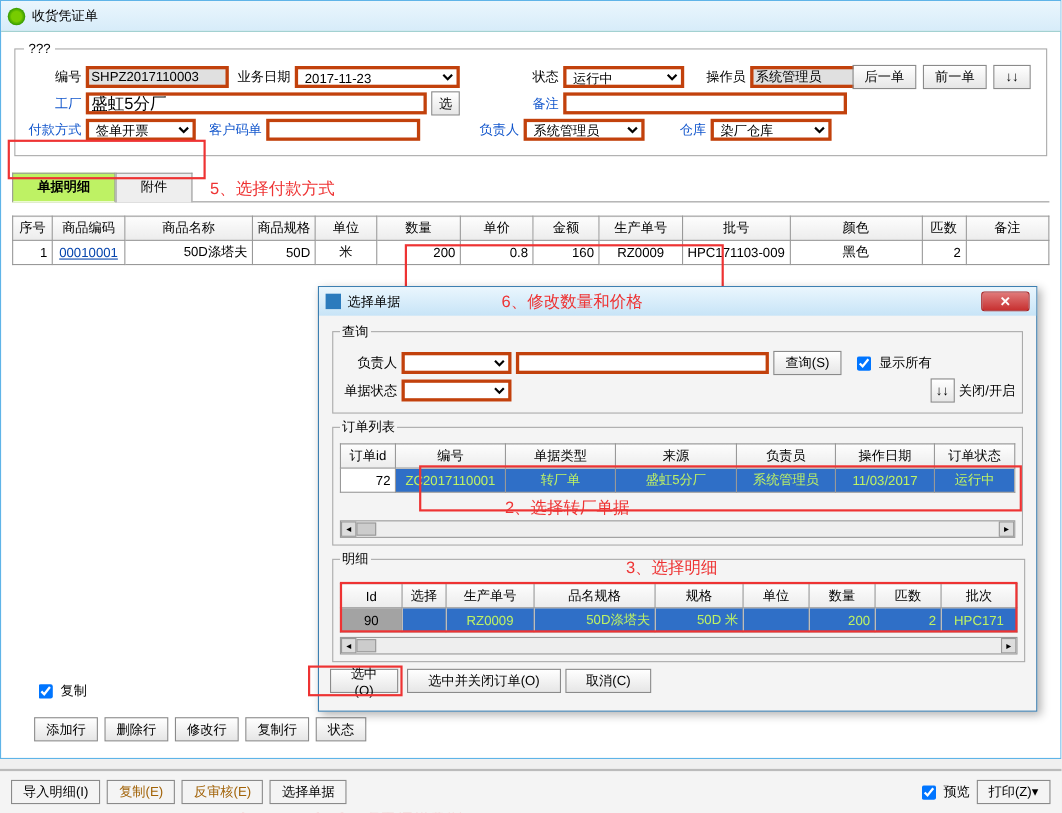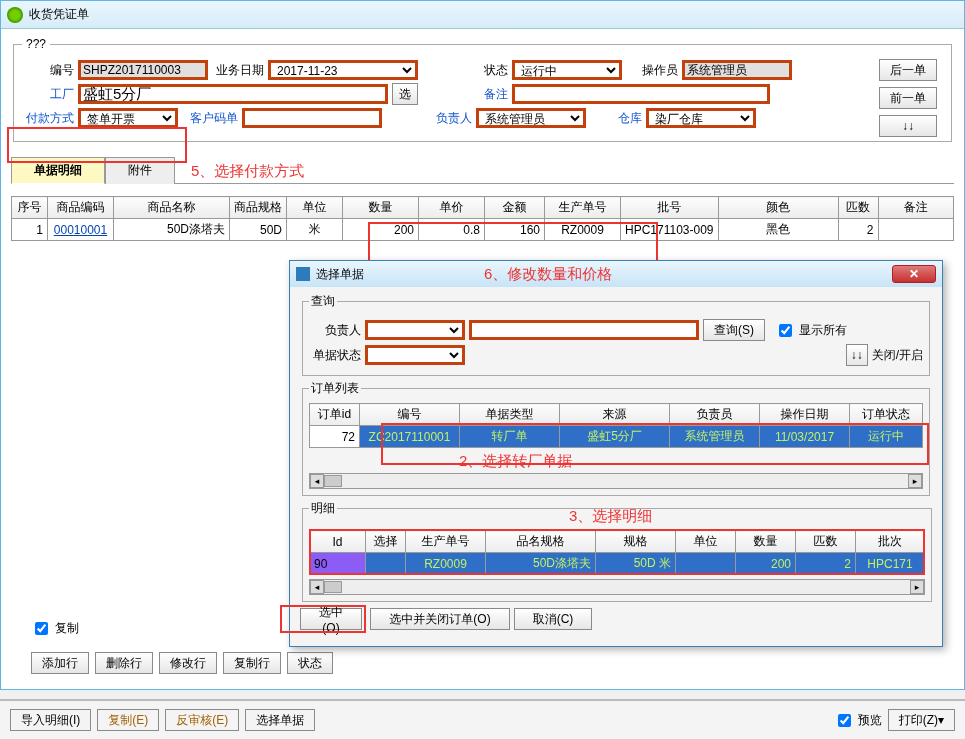--- a/index.html
+++ b/index.html
@@ -9,25 +9,25 @@
 .titlebar .icon { width: 16px; height: 16px; background: radial-gradient(circle,#7c0 40%,#390 70%); border-radius: 50%; margin-right: 6px; }
 .body { padding: 8px 10px 6px 10px; }
 fieldset.top { border: 1px solid #aaa; padding: 6px 8px 10px 8px; position: relative; }
 fieldset.top > legend { padding: 0 4px; }
 .form-row { display: flex; align-items: center; margin: 3px 0; gap: 4px; }
 .lbl { width: 52px; text-align: right; color: #000; }
 .lbl.blue { color: #1256cc; }
 .field { height: 20px; border: 3px solid #c2410c; background: #fff; padding: 0 2px; }
 .field.ro { background: #e0e0e0; }
 select.field { background: #fff; }
-.side-btns { position: absolute; right: 14px; top: 8px; display: flex; flex-direction: column; gap: 6px; }
+.side-btns { position: absolute; right: 14px; top: 8px; display: flex; gap: 6px; }
 .btn { border: 1px solid #8a8a8a; background: linear-gradient(#fff,#e6e6e6); height: 22px; padding: 0 10px; cursor: pointer; display: inline-flex; align-items: center; justify-content: center; }
 .tabs { display: flex; margin-top: 14px; border-bottom: 1px solid #999; }
 .tab { padding: 4px 22px; border: 1px solid #999; border-bottom: none; background: #eee; position: relative; top: 1px; cursor: pointer; }
-.tab.active { background: #fef9c3; font-weight: bold; border-bottom: 1px solid #fff; }
+.tab.active { background: #bef264; font-weight: bold; border-bottom: 1px solid #fff; }
 .grid { margin-top: 12px; }
 table { border-collapse: collapse; width: 100%; }
 th, td { border: 1px solid #999; padding: 2px 4px; height: 22px; text-align: center; background: #fff; white-space: nowrap; overflow: hidden; }
 th { background: linear-gradient(#fdfdfd,#ececec); font-weight: normal; }
 td.link { color: #0645ad; text-decoration: underline; }
 .hl-red { border: 2px solid #e33; position: absolute; pointer-events: none; }
 .anno { color: #e33; font-size: 15px; position: absolute; pointer-events: none; }
 
 .dialog { position: absolute; left: 289px; top: 260px; width: 654px; background: #f4f4f4; border: 1px solid #3c7fb1; box-shadow: 3px 3px 8px rgba(0,0,0,.3); }
 .dlg-title { background: linear-gradient(#eaf6fd,#c7e4f7); height: 26px; display: flex; align-items: center; padding: 0 6px; }
@@ -181,21 +181,21 @@
         <span>预览</span>
       </label>
     <button class="btn flat"><span>打印(Z)</span> ▾</button>
   </div>
 </div>
 
 <div class="dialog">
   <div class="dlg-title">
     <span class="ic"></span>
     <span>选择单据</span>
-    <span class="anno" style="position:static;margin-left:120px">6、修改数量和价格</span>
+    <span class="anno" style="position:static;margin-left:92px">6、修改数量和价格</span>
     <span class="close">✕</span>
   </div>
   <div class="dlg-body">
     <fieldset class="q">
       <legend>查询</legend>
       <div class="form-row">
         <span class="lbl">负责人</span>
         <select class="field" style="width:100px"><option></option></select>
         <input class="field" style="width: 230px;">
         <button class="btn">查询(S)</button>
@@ -256,21 +256,21 @@
           <th style="width:40px">选择</th>
           <th style="width:80px">生产单号</th>
           <th style="width:110px">品名规格</th>
           <th style="width:80px">规格</th>
           <th style="width:60px">单位</th>
           <th style="width:60px">数量</th>
           <th style="width:60px">匹数</th>
           <th>批次</th>
         </tr>
         <tr class="row-sel">
-          <td style="background:#8b5cf6;color:#000;text-align:left">90</td>
+          <td style="background:#a3a3a3;color:#000;text-align:center">90</td>
           <td></td>
           <td>RZ0009</td>
           <td style="text-align:right">50D涤塔夫</td>
           <td style="text-align:right">50D 米</td>
           <td></td>
           <td style="text-align:right">200</td>
           <td style="text-align:right">2</td>
           <td>HPC171</td>
         </tr>
       </tbody>

